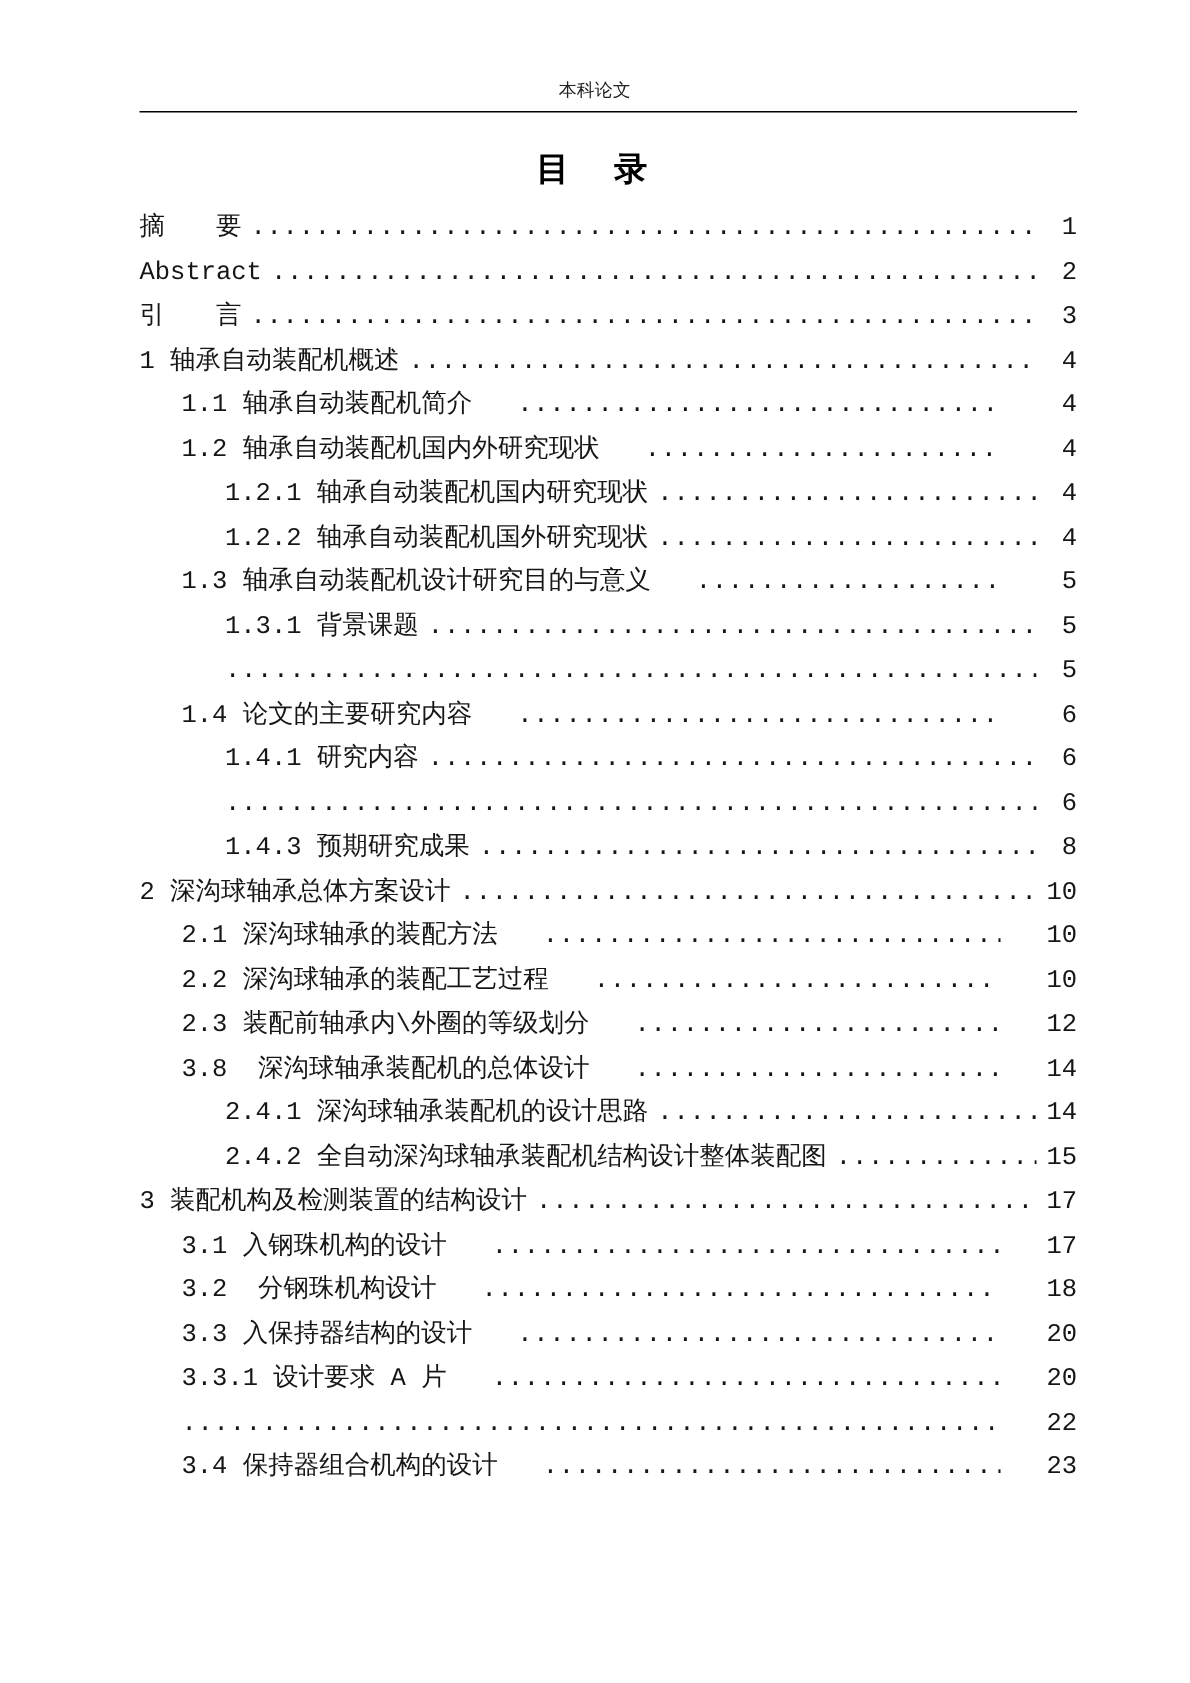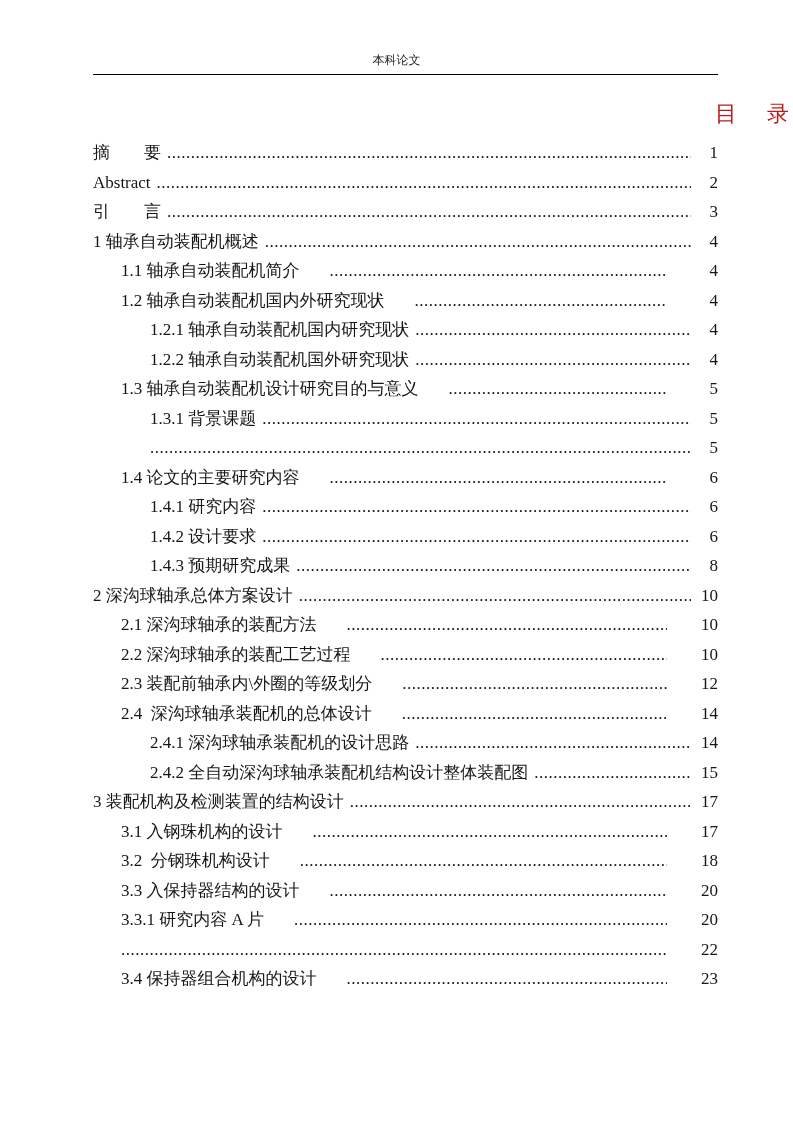--- a/index.html
+++ b/index.html
@@ -21,31 +21,31 @@
     color: #222;
   }
   .header-rule {
     margin: 7px 0 0 93px;
     width: 625px;
     height: 0;
     border-top: 1.6px solid #000;
   }
   .toc-title {
     margin-top: 26px;
-    text-align: right;
+    text-align: center;
     font-family: "DejaVu Sans", "Liberation Sans", sans-serif;
-    font-weight: normal;
+    font-weight: bold;
     font-size: 22px;
     line-height: 26px;
     letter-spacing: 4px;
-    color: #b91c1c;
+    color: #000000;
   }
   .toc-list {
     margin: 11px 75px 0 93px;
-    font-family: Liberation Serif, serif;
+    font-family: Liberation Mono, monospace;
     font-size: 17px;
     color: #161616;
   }
   .toc-row {
     display: flex;
     align-items: baseline;
     line-height: 29.5px;
     height: 29.5px;
   }
   .toc-row.lvl0 { padding-left: 0; }
@@ -138,21 +138,20 @@
     <span class="toc-label">1.4 论文的主要研究内容</span>
     <span class="toc-dots">....................................................................................................................................................................................</span>
     <span class="toc-page">6</span>
   </div>
       <div class="toc-row lvl2">
     <span class="toc-label">1.4.1 研究内容</span>
     <span class="toc-dots">....................................................................................................................................................................................</span>
     <span class="toc-page">6</span>
   </div>
       <div class="toc-row lvl2">
-    <span class="toc-label">1.4.2 设计要求</span>
     <span class="toc-dots">....................................................................................................................................................................................</span>
     <span class="toc-page">6</span>
   </div>
       <div class="toc-row lvl2">
     <span class="toc-label">1.4.3 预期研究成果</span>
     <span class="toc-dots">....................................................................................................................................................................................</span>
     <span class="toc-page">8</span>
   </div>
       <div class="toc-row lvl0">
     <span class="toc-label">2 深沟球轴承总体方案设计</span>
@@ -168,21 +167,21 @@
     <span class="toc-label">2.2 深沟球轴承的装配工艺过程</span>
     <span class="toc-dots">....................................................................................................................................................................................</span>
     <span class="toc-page">10</span>
   </div>
       <div class="toc-row lvl1">
     <span class="toc-label">2.3 装配前轴承内\外圈的等级划分</span>
     <span class="toc-dots">....................................................................................................................................................................................</span>
     <span class="toc-page">12</span>
   </div>
       <div class="toc-row lvl1">
-    <span class="toc-label">2.4  深沟球轴承装配机的总体设计</span>
+    <span class="toc-label">3.8  深沟球轴承装配机的总体设计</span>
     <span class="toc-dots">....................................................................................................................................................................................</span>
     <span class="toc-page">14</span>
   </div>
       <div class="toc-row lvl2">
     <span class="toc-label">2.4.1 深沟球轴承装配机的设计思路</span>
     <span class="toc-dots">....................................................................................................................................................................................</span>
     <span class="toc-page">14</span>
   </div>
       <div class="toc-row lvl2">
     <span class="toc-label">2.4.2 全自动深沟球轴承装配机结构设计整体装配图</span>
@@ -203,21 +202,21 @@
     <span class="toc-label">3.2  分钢珠机构设计</span>
     <span class="toc-dots">....................................................................................................................................................................................</span>
     <span class="toc-page">18</span>
   </div>
       <div class="toc-row lvl1">
     <span class="toc-label">3.3 入保持器结构的设计</span>
     <span class="toc-dots">....................................................................................................................................................................................</span>
     <span class="toc-page">20</span>
   </div>
       <div class="toc-row lvl1">
-    <span class="toc-label">3.3.1 研究内容 A 片</span>
+    <span class="toc-label">3.3.1 设计要求 A 片</span>
     <span class="toc-dots">....................................................................................................................................................................................</span>
     <span class="toc-page">20</span>
   </div>
       <div class="toc-row lvl1">
     <span class="toc-dots">....................................................................................................................................................................................</span>
     <span class="toc-page">22</span>
   </div>
       <div class="toc-row lvl1">
     <span class="toc-label">3.4 保持器组合机构的设计</span>
     <span class="toc-dots">....................................................................................................................................................................................</span>

